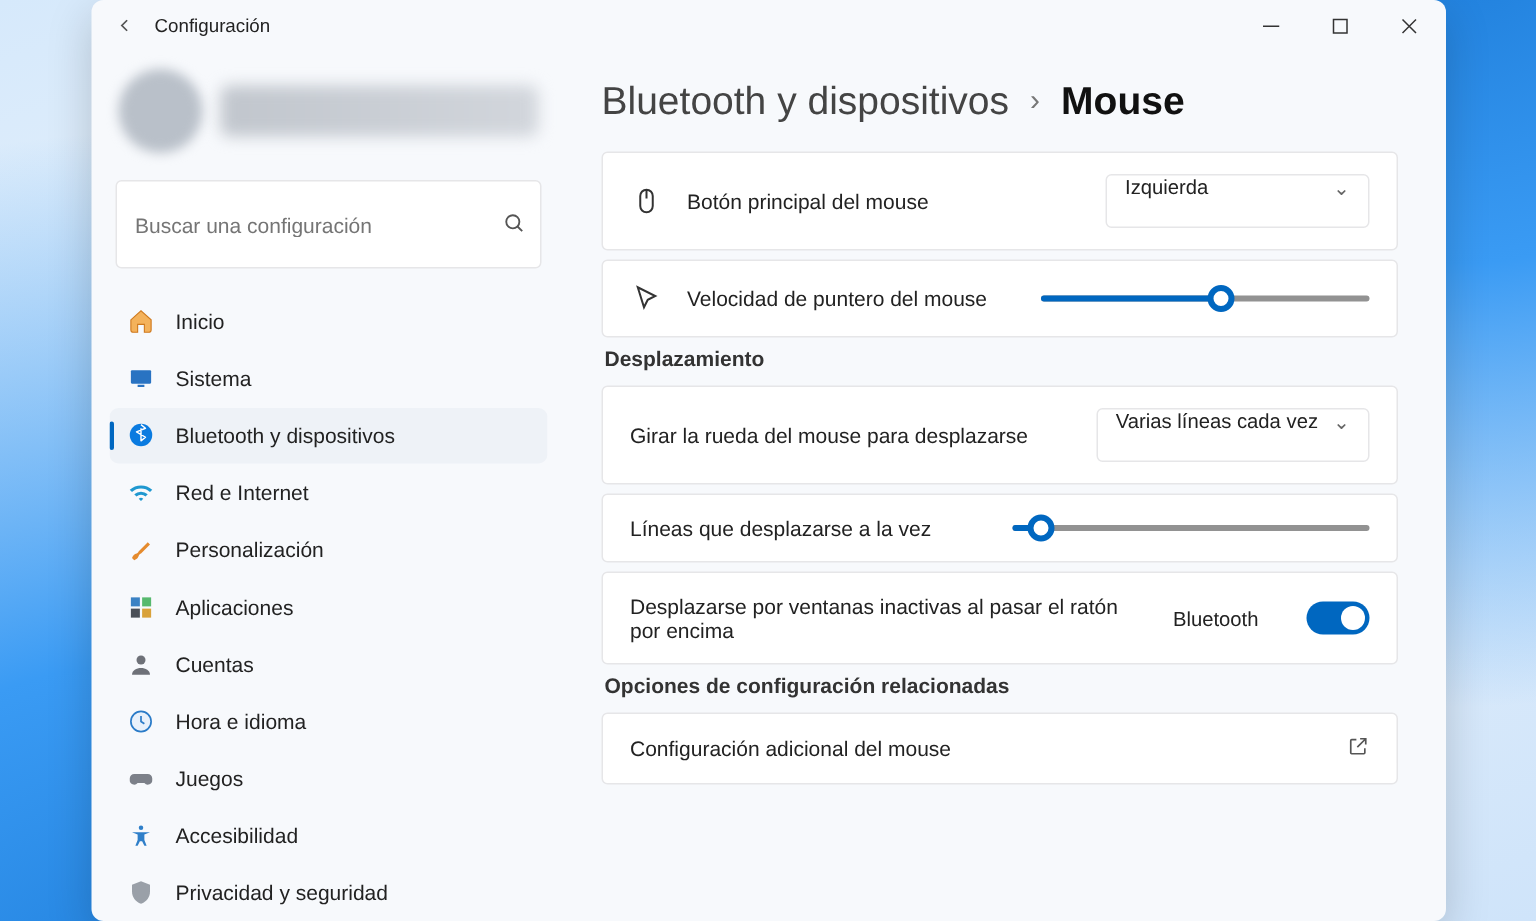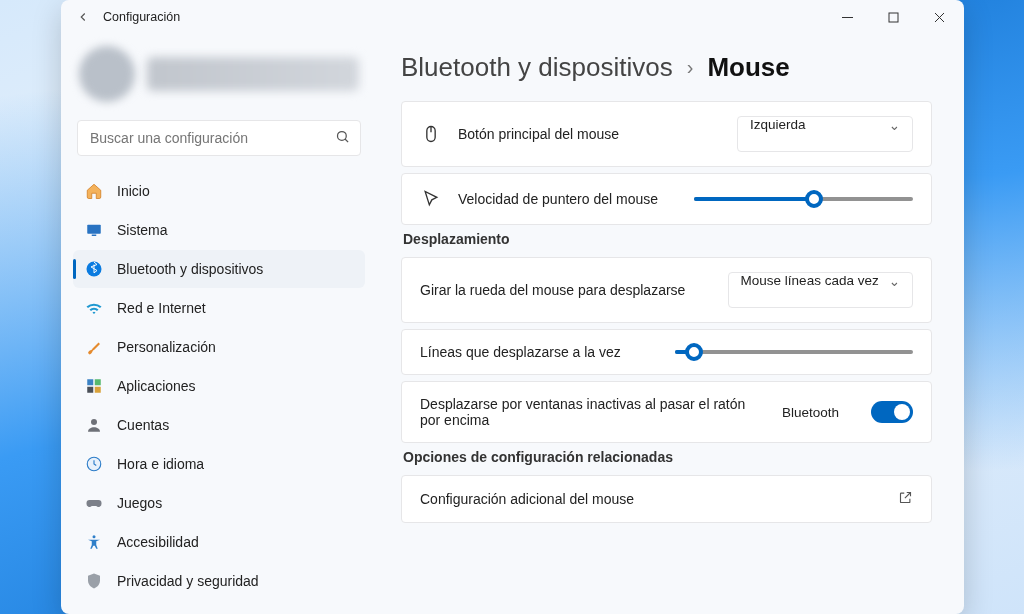--- a/index.html
+++ b/index.html
@@ -30,21 +30,21 @@
   .titlebar .back{width:28px;height:28px;display:flex;align-items:center;justify-content:center;border-radius:4px;color:#555;}
   .titlebar .title{font-size:12.5px;color:#222;margin-left:6px;}
   .titlebar .spacer{flex:1;}
   .titlebar .winbtn{width:46px;height:34px;display:flex;align-items:center;justify-content:center;color:#333;}
   .titlebar .winbtn svg{width:11px;height:11px;}
   .body{flex:1;display:flex;min-height:0;}
   .sidebar{width:292px;padding:6px 12px 0 12px;display:flex;flex-direction:column;gap:6px;}
   .profile{display:flex;align-items:center;gap:12px;padding:6px 6px 8px 6px;}
   .avatar{width:56px;height:56px;border-radius:50%;background:var(--blur);filter:blur(4px);}
   .profname{flex:1;height:34px;border-radius:6px;background:linear-gradient(90deg,#c1c6cd 0%,#d2d6dc 100%);filter:blur(5px);}
-  .search{display:flex;align-items:center;background:#fff;border:1px solid var(--card-border);border-radius:4px;height:34px;padding:0 10px;margin:4px 4px 10px 4px;}
+  .search{display:flex;align-items:center;background:#fff;border:1px solid var(--card-border);border-radius:4px;height:34px;padding:12px 10px;margin:4px 4px 10px 4px;}
   .search input{flex:1;border:none;outline:none;font-size:14px;color:#444;background:transparent;}
   .search .sicon{color:#555;}
   .nav{display:flex;flex-direction:column;gap:1px;overflow:auto;}
   .nav-item{display:flex;align-items:center;gap:14px;height:38px;border-radius:6px;padding:0 10px 0 12px;cursor:pointer;color:#222;position:relative;}
   .nav-item.active{background:#eef2f7;}
   .nav-item.active::before{content:"";position:absolute;left:0;top:9px;bottom:9px;width:3px;border-radius:2px;background:var(--accent);}
   .nav-item .icon{width:18px;height:18px;display:flex;align-items:center;justify-content:center;}
   .content{flex:1;padding:18px 32px 0 24px;overflow:hidden;}
   .breadcrumb{display:flex;align-items:center;gap:14px;font-size:26px;font-weight:400;color:#444;margin-bottom:18px;}
   .breadcrumb .chev{color:#777;font-size:20px;}
@@ -256,21 +256,21 @@
             <div class="thumb" id="thumb-speed" style="left: 55%;"></div>
           </div>
         </div>
       </div>
 
       <div class="section-title">Desplazamiento</div>
 
       <div class="card">
         <span class="clabel">Girar la rueda del mouse para desplazarse</span>
         <div class="select">
-          <span>Mouse líneas cada vez</span>
+          <span>Varias líneas cada vez</span>
           <span class="chev">⌄</span>
         </div>
       </div>
 
       <div class="card">
         <span class="clabel">Líneas que desplazarse a la vez</span>
         <div class="slider small">
           <div class="track">
             <div class="fill" id="fill-lines" style="width: 8%;"></div>
             <div class="thumb" id="thumb-lines" style="left: 8%;"></div>

